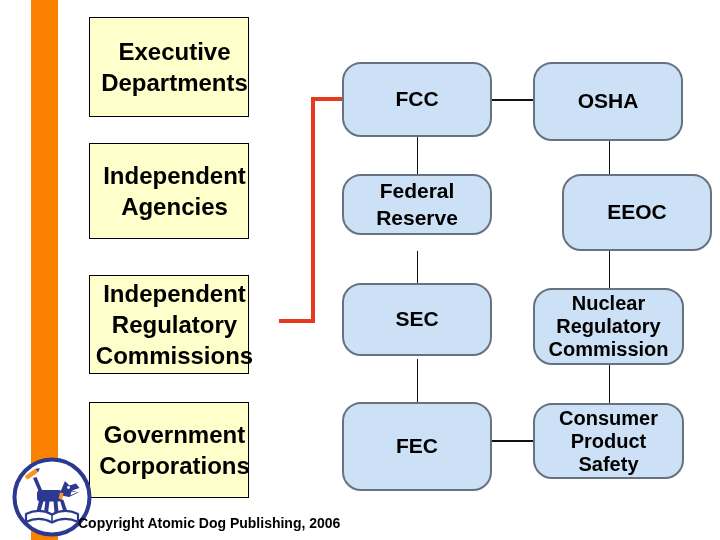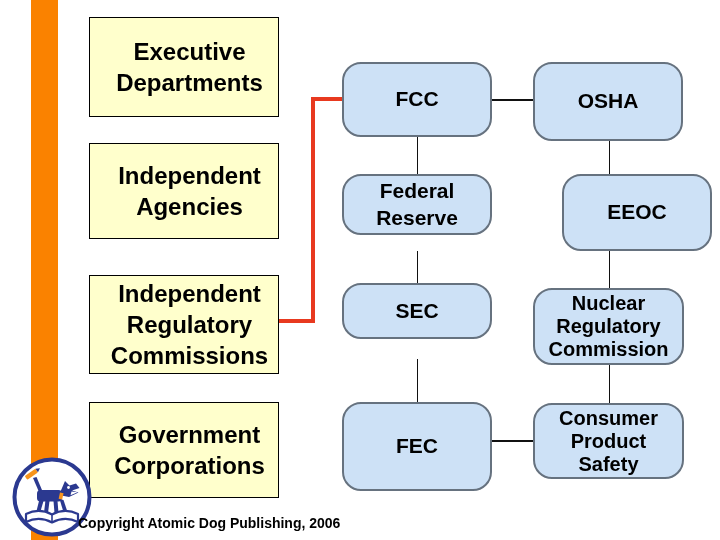--- a/index.html
+++ b/index.html
@@ -20,21 +20,21 @@
     background:#ffffff;
     position:relative;
     overflow:hidden;
   }
   .slide{position:absolute;inset:0;width:720px;height:540px;background:#fff;}
   .orange-bar{
     position:absolute;left:31px;top:0;width:27px;height:540px;
     background:var(--orange-bar);
   }
   .ybox{
-    position:absolute;left:89px;width:190px;
+    position:absolute;left:89px;width:160px;
     background:var(--yellow-fill);
     border:1.5px solid var(--yellow-border);
     display:flex;align-items:center;justify-content:center;
     text-align:center;font-weight:bold;font-size:24px;line-height:1.3;
     color:#000;white-space:pre-line;padding-left:11px;
   }
   .bbox{
     position:absolute;width:150px;
     background:var(--blue-fill);
     border:2px solid var(--blue-border);
@@ -80,21 +80,21 @@
 Regulatory
 Commissions</div>
   <div class="ybox" style="top:402px;height:96px">Government
 Corporations</div>
 
   <div class="bbox" style="left:342px;top:62px;height:75px">FCC</div>
   <div class="bbox" style="left:533px;top:62px;height:79px">OSHA</div>
   <div class="bbox" style="left:342px;top:174px;height:61px">Federal
 Reserve</div>
   <div class="bbox" style="left:562px;top:174px;height:77px">EEOC</div>
-  <div class="bbox" style="left:342px;top:283px;height:56px">SEC</div>
+  <div class="bbox" style="left:342px;top:283px;height:73px">SEC</div>
   <div class="bbox tight" style="left:533px;top:288px;height:77px;width:151px">Nuclear
 Regulatory
 Commission</div>
   <div class="bbox" style="left:342px;top:402px;height:89px">FEC</div>
   <div class="bbox tight" style="left:533px;top:403px;height:76px;width:151px">Consumer
 Product
 Safety</div>
 
   <svg class="logo" viewBox="0 0 84 80" aria-hidden="true">
     <circle cx="42" cy="40" r="37.5" fill="#ffffff" stroke="#2B3990" stroke-width="4"></circle>

